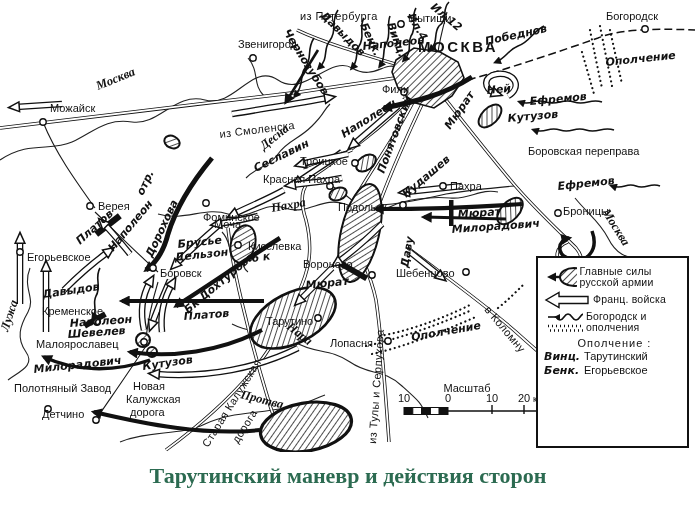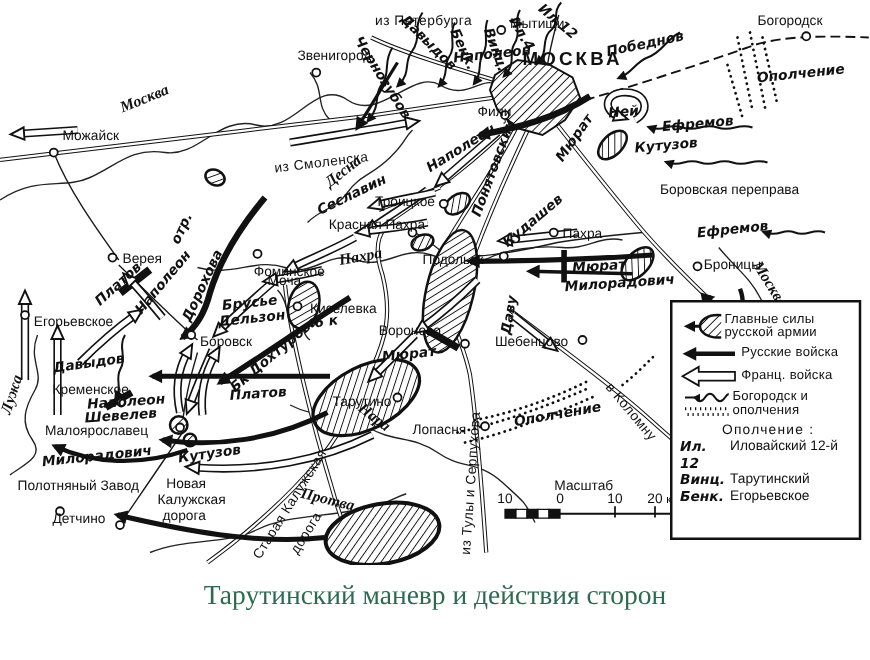--- a/index.html
+++ b/index.html
@@ -19,31 +19,31 @@
   .rdb{stroke:#111;stroke-width:3.4;fill:none;}
   .rdw{stroke:#fff;stroke-width:1.8;fill:none;}
   .rdd{stroke:#111;stroke-width:1.5;fill:none;stroke-dasharray:8 4;}
   .fa1{stroke:#111;stroke-width:6.6;fill:none;}
   .fa2{stroke:#fff;stroke-width:4;fill:none;}
   .wa{stroke:#111;stroke-width:1.6;fill:none;}
   .md{stroke:#111;stroke-width:2.2;fill:none;stroke-dasharray:.1 4.6;stroke-linecap:round;}
   .cd{fill:#fff;stroke:#111;stroke-width:1.4;}
   .hz{fill:url(#h);stroke:#111;stroke-width:2;}
   
-  .legend{position:absolute;left:536px;top:240px;width:153px;height:192px;
+  .legend{position:absolute;left:536px;top:256px;width:153px;height:192px;
           border:2.5px solid #111;background:#fff;padding:5px 2px 2px 6px;box-sizing:border-box;}
   .leg-row{display:flex;align-items:center;gap:3px;margin:1px 0;}
   .leg-label{font-size:10.5px;line-height:1.08;color:#111;letter-spacing:.2px;}
   .leg-abbr-title{text-align:center;font-size:11px;letter-spacing:1px;margin:3px 0 1px 0;color:#111;}
   .abbr-row{display:flex;line-height:1.25;}
   .abbr-k{width:40px;font:italic 700 11px "DejaVu Sans",sans-serif;color:#111;flex:none;}
   .abbr-v{font-size:11px;color:#111;}
   
   .caption{padding-top:10px;text-align:center;font-family:"Liberation Serif",serif;
-           font-size:22px;line-height:27px;color:#2c6b51;}
+           font-size:22px;line-height:27px;color:#2c6b51;font-weight:bold;}
 </style>
 </head>
 <body>
 
 <div class="page">
   <div class="map">
     <svg id="mapsvg" width="696" height="452" viewBox="0 0 696 452">
       <defs>
         <pattern id="h" patternUnits="userSpaceOnUse" width="5" height="5" patternTransform="rotate(45)">
           <rect width="5" height="5" fill="#fff"></rect>
@@ -388,48 +388,37 @@
     <div class="legend">
       <div class="leg-row">
         <svg width="46" height="26">
           <path d="M3,13 l9,-4.5 v9 z" fill="#111"></path>
             <line x1="9" y1="13" x2="17" y2="13" stroke="#111" stroke-width="2.4"></line>
           <ellipse cx="30" cy="13" rx="14" ry="9" fill="url(#h)" stroke="#111" stroke-width="2"></ellipse>
         </svg>
         <div class="leg-label">Главные силы русской армии</div>
       </div>
       <div class="leg-row">
-        <svg width="46" height="16">
-          <path d="M2,8 l11,-5.5 v11 z" fill="#111"></path>
-            <line x1="10" y1="8" x2="44" y2="8" stroke="#111" stroke-width="3.6"></line>
-        </svg>
-        <div class="leg-label">Русские войска</div>
-      </div>
-      <div class="leg-row">
         <svg width="46" height="18">
           <path d="M44,5.5 L15,5.5 L15,1.5 L2,9 L15,16.5 L15,12.5 L44,12.5 z" fill="#fff" stroke="#111" stroke-width="1.4"></path>
         </svg>
         <div class="leg-label">Франц. войска</div>
       </div>
       <div class="leg-row">
         <svg width="46" height="24">
           <path d="M44,7 q-4,-6 -8,0 q-4,6 -8,0 q-4,-6 -8,0 q-4,6 -8,0" fill="none" stroke="#111" stroke-width="1.6"></path>
           <path d="M12,7 l-8,0" stroke="#111" stroke-width="1.6"></path>
             <path d="M10,7 l6,-3 v6 z" fill="#111"></path>
           <line x1="4" y1="16" x2="42" y2="16" stroke="#111" stroke-width="2.4" stroke-dasharray="1 3"></line>
           <line x1="6" y1="20.5" x2="40" y2="20.5" stroke="#111" stroke-width="2.4" stroke-dasharray="1 3"></line>
         </svg>
         <div class="leg-label">Богородск и ополчения</div>
       </div>
       <div class="leg-abbr-title">Ополчение :</div>
       <div class="abbr-row">
-        <span class="abbr-k">Ил. 12</span>
-        <span class="abbr-v">Иловайский 12-й</span>
-      </div>
-      <div class="abbr-row">
         <span class="abbr-k">Винц.</span>
         <span class="abbr-v">Тарутинский</span>
       </div>
       <div class="abbr-row">
         <span class="abbr-k">Бенк.</span>
         <span class="abbr-v">Егорьевское</span>
       </div>
     </div>
   </div>
 

